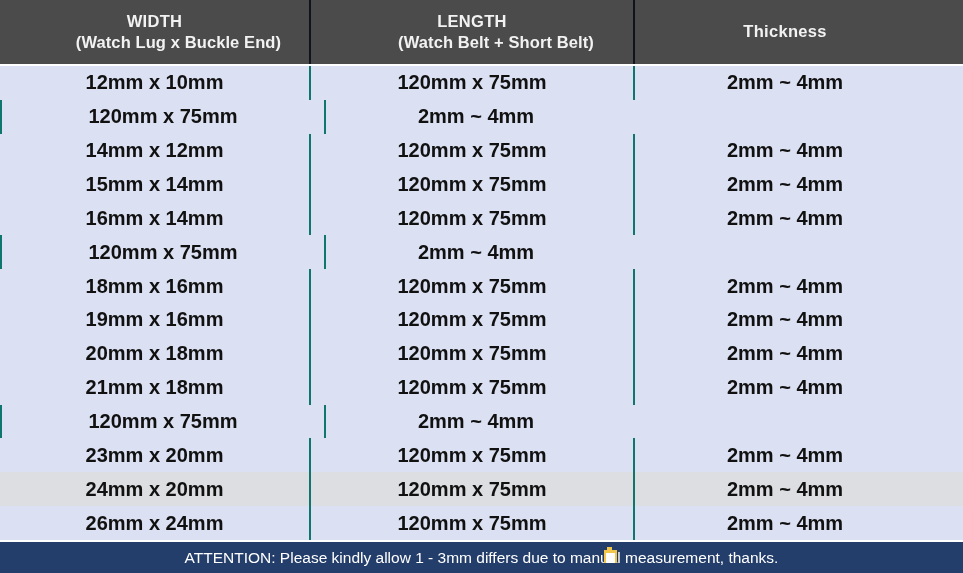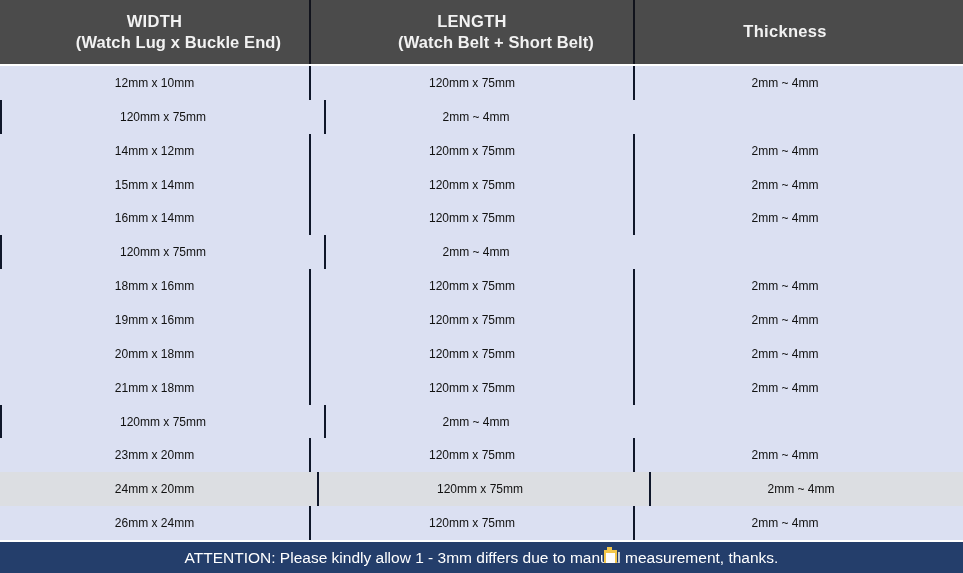--- a/index.html
+++ b/index.html
@@ -55,33 +55,34 @@
     flex: 1 1 auto;
     display: flex;
     flex-direction: column;
     background: #dbe0f2;
   }
   .trow {
     display: flex;
     flex: 1 1 0;
     min-height: 0;
   }
-  .trow.is-highlighted { background: #dcdee2; gap: 8px; }
+  .trow.is-highlighted { background: #dcdee2; }
 
   .td {
     display: flex;
     align-items: center;
     justify-content: center;
-    font-size: 12px;
+    font-size: 20px;
     color: #111111;
     box-sizing: border-box;
     text-align: center;
+    font-weight: bold;
   }
   .td.col-length,
-  .td.col-thickness { border-left: 2px solid #0f172a; }
+  .td.col-thickness { border-left: 2px solid #0f766e; }
 
   
   .tfoot {
     flex: 0 0 auto;
     height: 31px;
     background: #243e6b;
     color: #ffffff;
     display: flex;
     align-items: center;
     justify-content: center;

